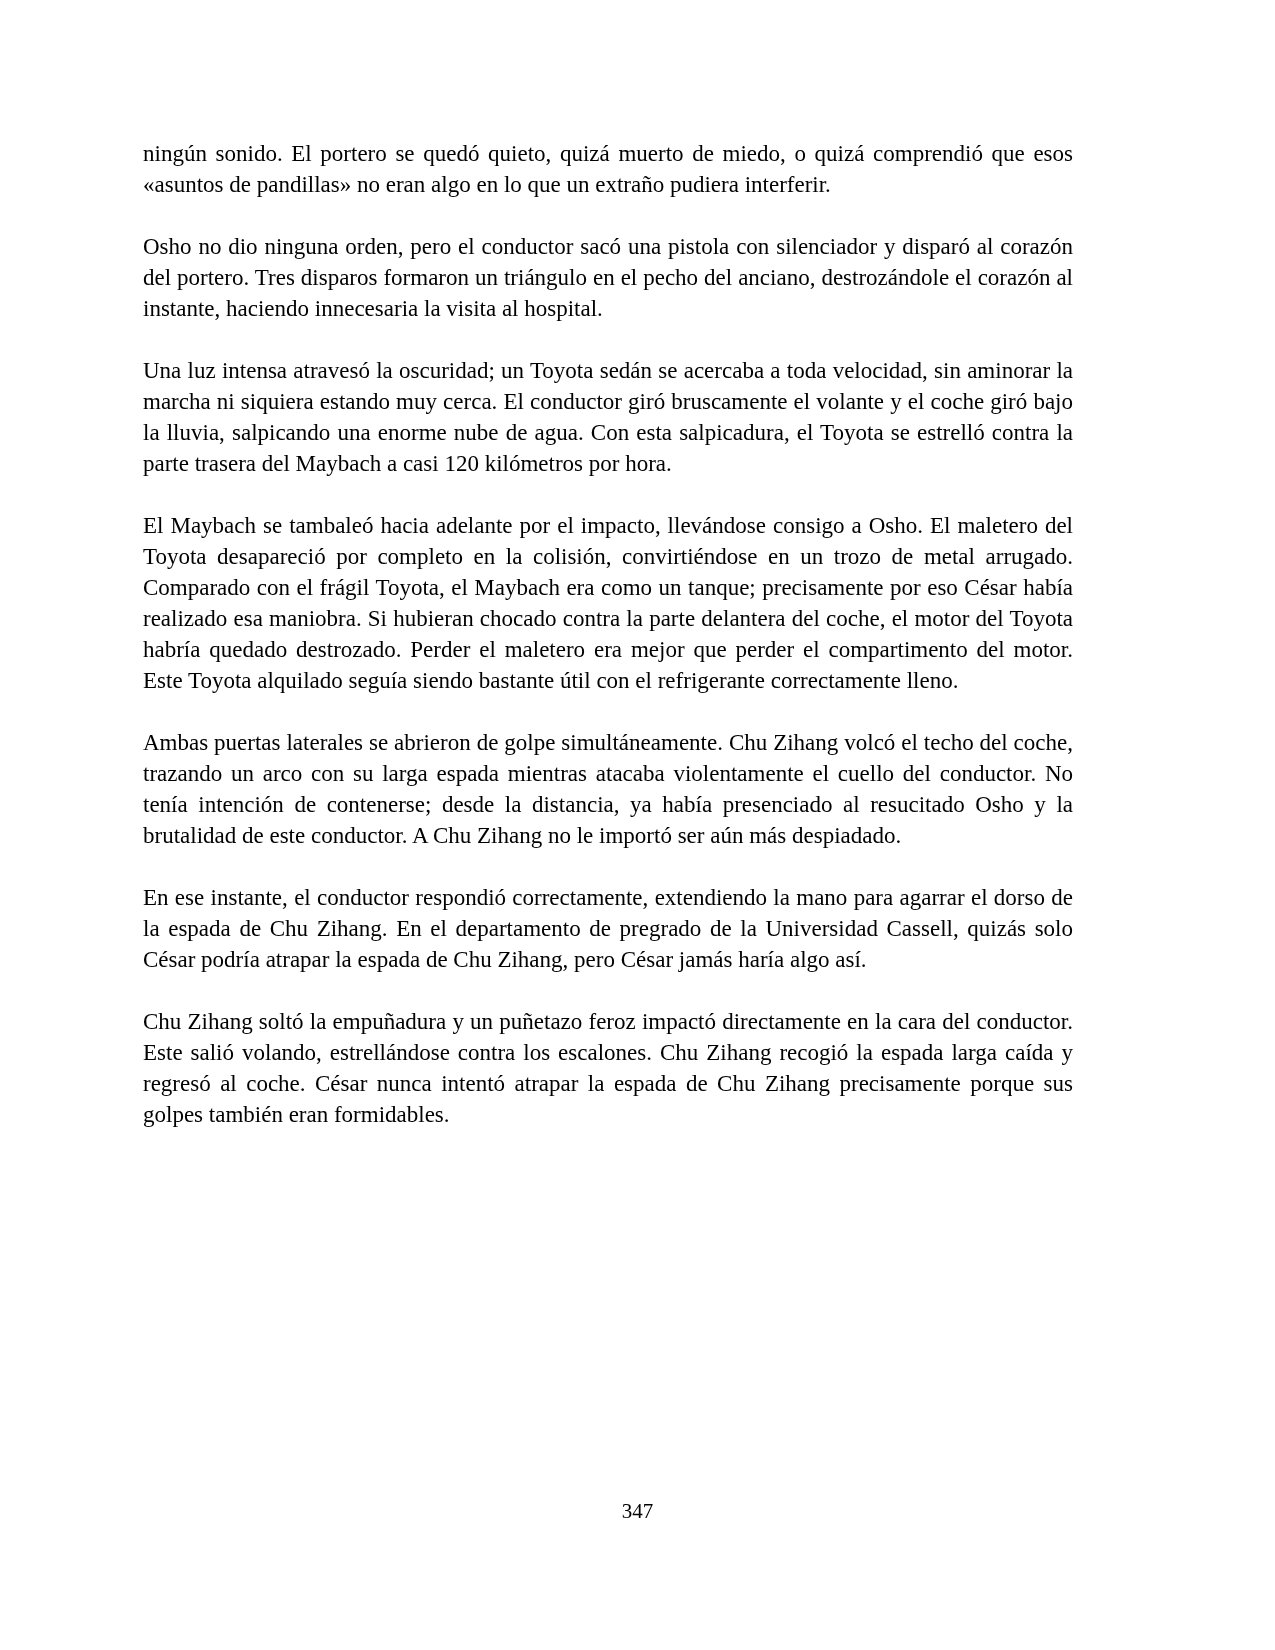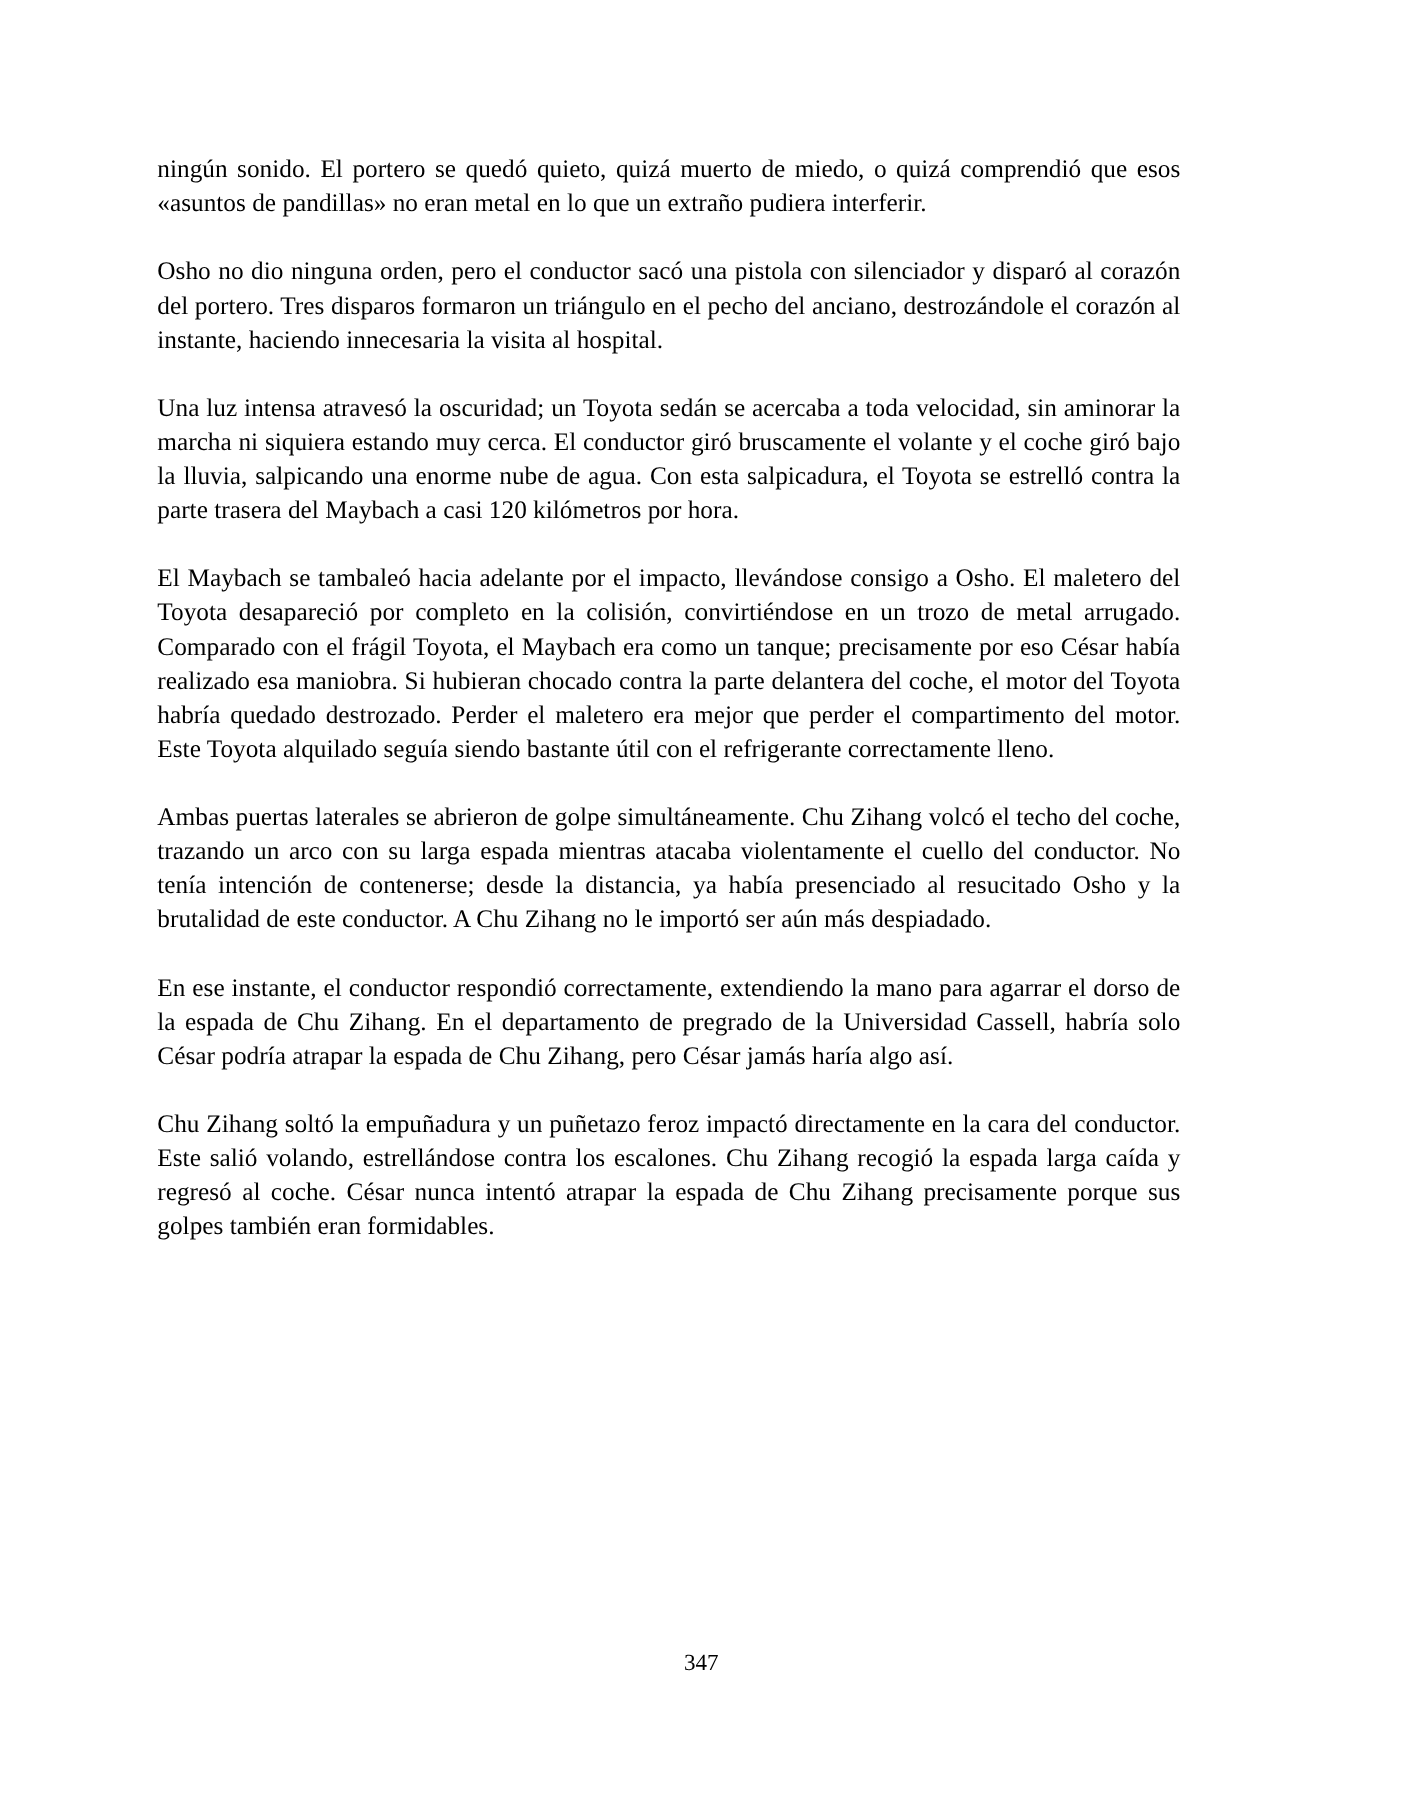--- a/index.html
+++ b/index.html
@@ -41,22 +41,22 @@
     text-align: center;
     font-size: 21px;
     line-height: 1;
   }
 </style>
 </head>
 <body>
 
 <div class="page">
   <div class="content">
-      <p>ningún sonido. El portero se quedó quieto, quizá muerto de miedo, o quizá comprendió que esos «asuntos de pandillas» no eran metal en lo que un extraño pudiera interferir.</p>
+      <p>ningún sonido. El portero se quedó quieto, quizá muerto de miedo, o quizá comprendió que esos «asuntos de pandillas» no eran algo en lo que un extraño pudiera interferir.</p>
       <p>Osho no dio ninguna orden, pero el conductor sacó una pistola con silenciador y disparó al corazón del portero. Tres disparos formaron un triángulo en el pecho del anciano, destrozándole el corazón al instante, haciendo innecesaria la visita al hospital.</p>
       <p>Una luz intensa atravesó la oscuridad; un Toyota sedán se acercaba a toda velocidad, sin aminorar la marcha ni siquiera estando muy cerca. El conductor giró bruscamente el volante y el coche giró bajo la lluvia, salpicando una enorme nube de agua. Con esta salpicadura, el Toyota se estrelló contra la parte trasera del Maybach a casi 120 kilómetros por hora.</p>
       <p>El Maybach se tambaleó hacia adelante por el impacto, llevándose consigo a Osho. El maletero del Toyota desapareció por completo en la colisión, convirtiéndose en un trozo de metal arrugado. Comparado con el frágil Toyota, el Maybach era como un tanque; precisamente por eso César había realizado esa maniobra. Si hubieran chocado contra la parte delantera del coche, el motor del Toyota habría quedado destrozado. Perder el maletero era mejor que perder el compartimento del motor. Este Toyota alquilado seguía siendo bastante útil con el refrigerante correctamente lleno.</p>
       <p>Ambas puertas laterales se abrieron de golpe simultáneamente. Chu Zihang volcó el techo del coche, trazando un arco con su larga espada mientras atacaba violentamente el cuello del conductor. No tenía intención de contenerse; desde la distancia, ya había presenciado al resucitado Osho y la brutalidad de este conductor. A Chu Zihang no le importó ser aún más despiadado.</p>
-      <p>En ese instante, el conductor respondió correctamente, extendiendo la mano para agarrar el dorso de la espada de Chu Zihang. En el departamento de pregrado de la Universidad Cassell, habría solo César podría atrapar la espada de Chu Zihang, pero César jamás haría algo así.</p>
+      <p>En ese instante, el conductor respondió correctamente, extendiendo la mano para agarrar el dorso de la espada de Chu Zihang. En el departamento de pregrado de la Universidad Cassell, quizás solo César podría atrapar la espada de Chu Zihang, pero César jamás haría algo así.</p>
       <p>Chu Zihang soltó la empuñadura y un puñetazo feroz impactó directamente en la cara del conductor. Este salió volando, estrellándose contra los escalones. Chu Zihang recogió la espada larga caída y regresó al coche. César nunca intentó atrapar la espada de Chu Zihang precisamente porque sus golpes también eran formidables.</p>
     </div>
   <div class="page-number">347</div>
 </div>
 
 </body></html>

